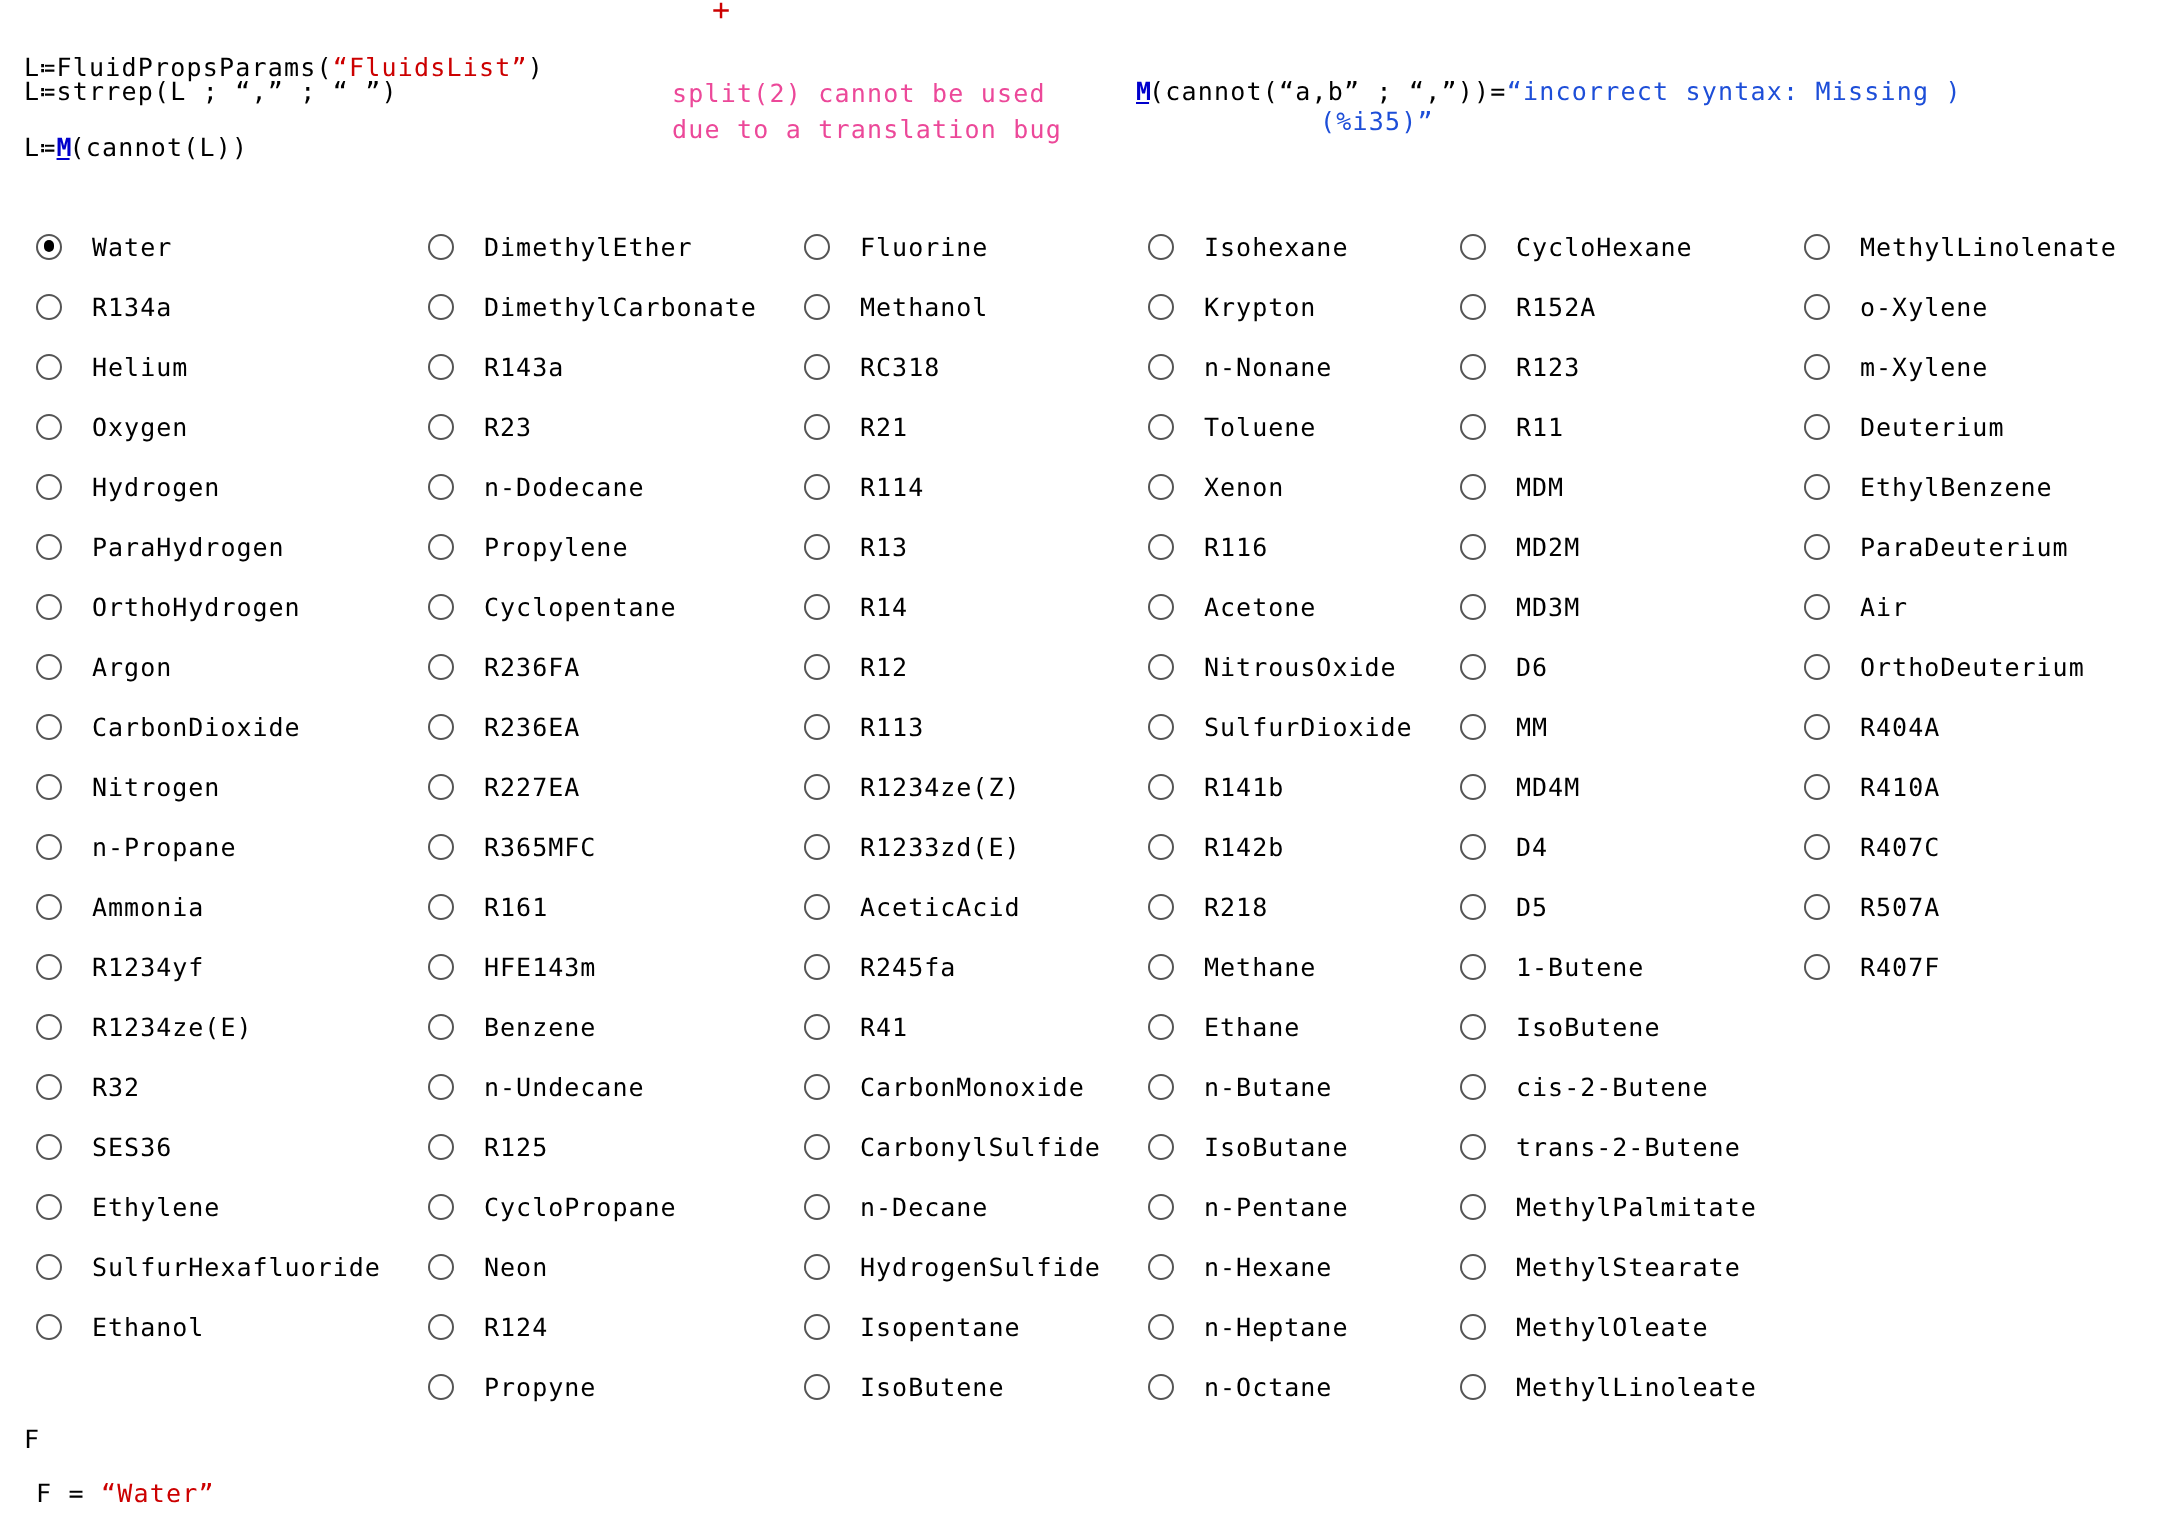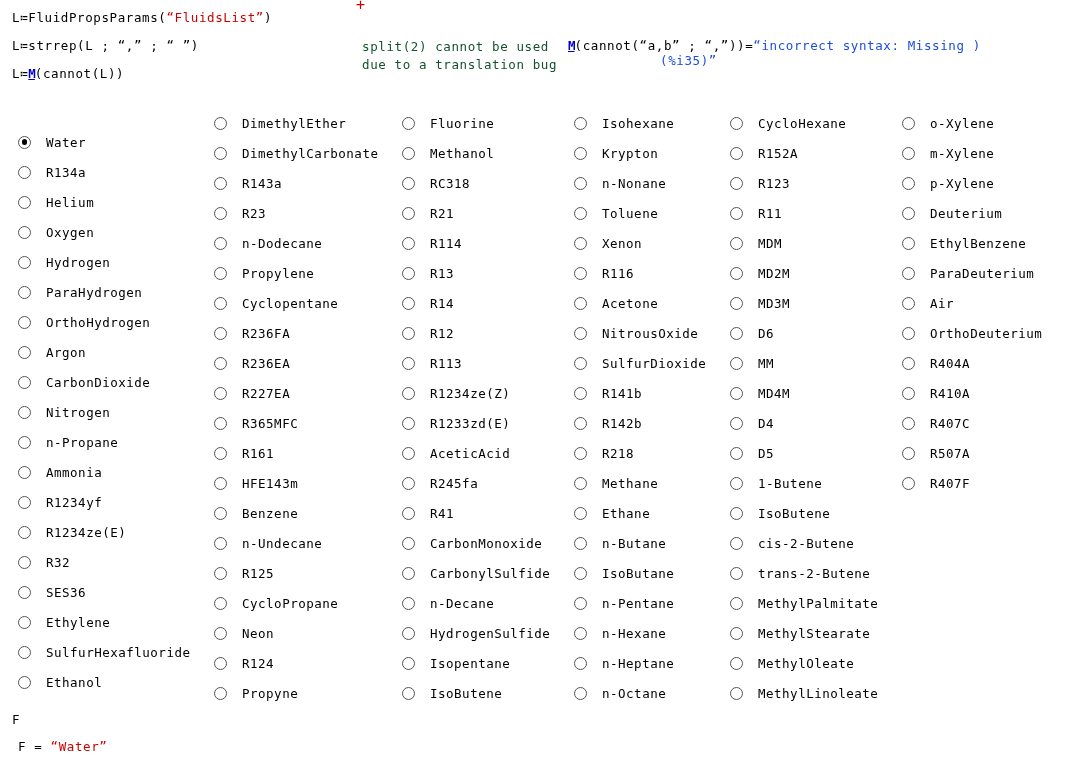--- a/index.html
+++ b/index.html
@@ -23,24 +23,24 @@
     width: 1079px;
     height: 100px;
   }
   .code-line {
     position: absolute;
     white-space: nowrap;
     font-family: "DejaVu Sans Mono", monospace;
     font-size: 12.5px;
     letter-spacing: 0.6px;
   }
-  .ln1 { left: 12px; top: 10px; }
+  .ln1 { left: 12px; top: 26px; }
   .ln2 { left: 12px; top: 38px; }
   .ln3 { left: 12px; top: 66px; }
-  .note { left: 362px; top: 38px; line-height: 18px; color: #14532d; }
+  .note { left: 336px; top: 38px; line-height: 18px; color: #ec4899; }
   .ln4 { left: 568px; top: 38px; }
   .str { color: #cc0000; }
   .err { color: #1d4ed8; }
   .blue-ic {
     color: #0000cc;
     font-weight: bold;
     text-decoration: underline;
     letter-spacing: -1px;
   }
   .plus-mark {
@@ -61,21 +61,21 @@
   .grid {
     position: absolute;
     left: 0;
     top: 108px;
     width: 1079px;
   }
   .col {
     position: absolute;
     top: 0;
   }
-  .c0 { left: 18px; margin-top: 19px; }
+  .c0 { left: 18px; }
   .c1 { left: 214px; }
   .c2 { left: 402px; }
   .c3 { left: 574px; }
   .c4 { left: 730px; }
   .c5 { left: 902px; }
   .radio-row {
     height: 30px;
     display: flex;
     align-items: center;
     white-space: nowrap;
@@ -555,29 +555,29 @@
       </div>
     <div class="radio-row">
         <span class="radio"></span>
         <span class="radio-label">MethylLinoleate</span>
       </div>
   </div>
 
   <div class="col c5">
     <div class="radio-row">
         <span class="radio"></span>
+        <span class="radio-label">MethylLinolenate</span>
+      </div>
+    <div class="radio-row">
+        <span class="radio"></span>
         <span class="radio-label">o-Xylene</span>
       </div>
     <div class="radio-row">
         <span class="radio"></span>
         <span class="radio-label">m-Xylene</span>
-      </div>
-    <div class="radio-row">
-        <span class="radio"></span>
-        <span class="radio-label">p-Xylene</span>
       </div>
     <div class="radio-row">
         <span class="radio"></span>
         <span class="radio-label">Deuterium</span>
       </div>
     <div class="radio-row">
         <span class="radio"></span>
         <span class="radio-label">EthylBenzene</span>
       </div>
     <div class="radio-row">

